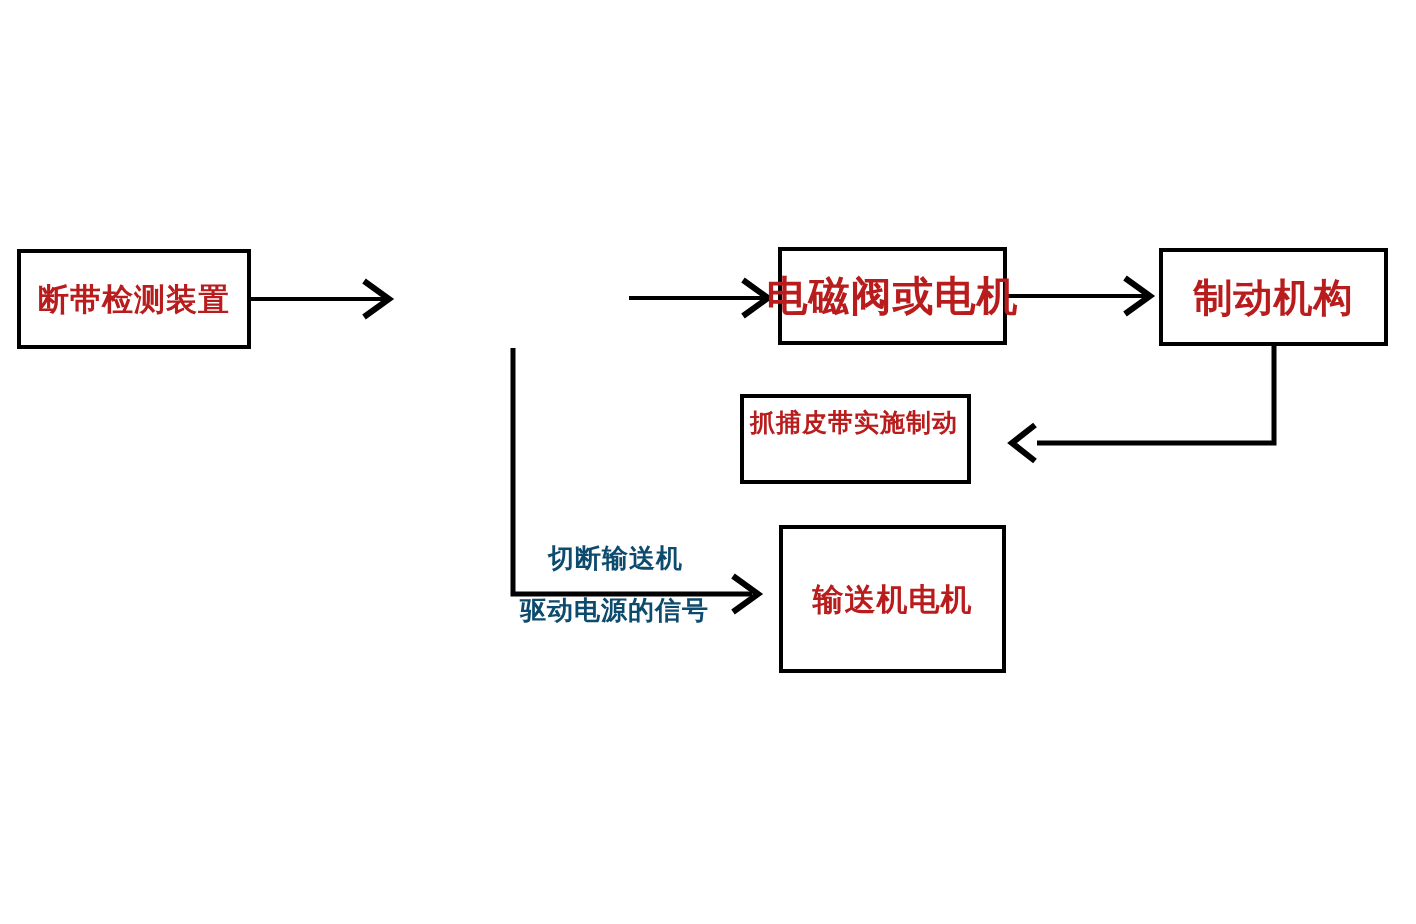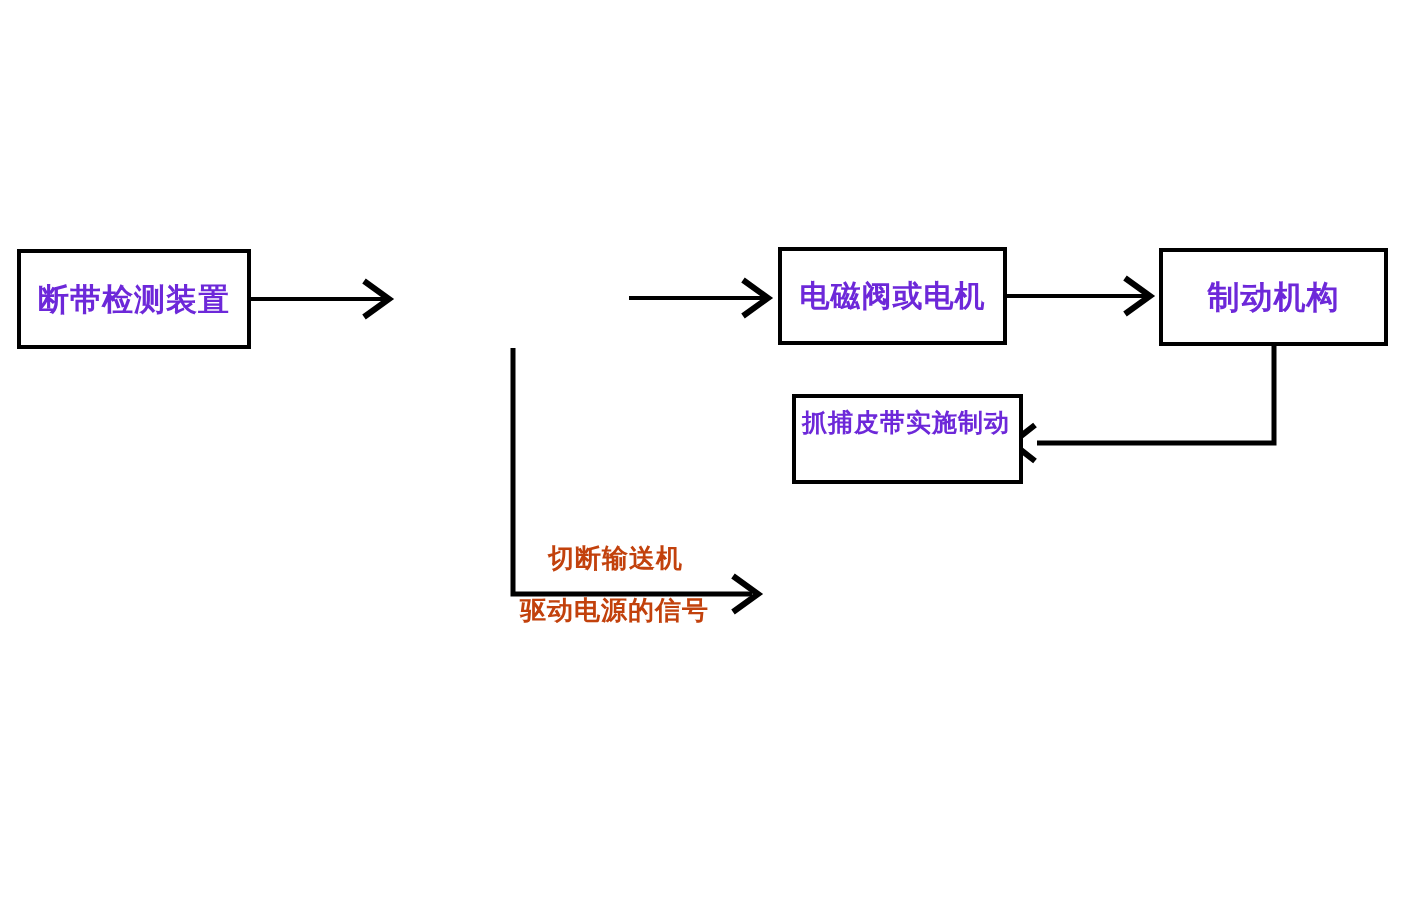--- a/index.html
+++ b/index.html
@@ -28,47 +28,47 @@
     box-sizing: border-box;
     border: 4px solid #000000;
     background: #ffffff;
     display: flex;
     align-items: center;
     justify-content: center;
   }
   .node-label {
     font-family: "DejaVu Serif", "Liberation Serif", serif;
     font-weight: 700;
-    color: #6d28d9;
+    color: #b91c1c;
     white-space: nowrap;
     letter-spacing: 1px;
     line-height: 1;
   }
   .edge-label {
     position: absolute;
     font-family: "DejaVu Serif", "Liberation Serif", serif;
     font-weight: 700;
-    color: #c2410c;
+    color: #0c4a6e;
     white-space: nowrap;
     letter-spacing: 1px;
     line-height: 1;
     font-size: 26px;
   }
   
   #node-detector   { left: 17px;   top: 249px; width: 234px; height: 100px; }
   #node-controller { left: 397px;  top: 250px; width: 232px; height: 98px;  }
   #node-valve      { left: 778px;  top: 247px; width: 229px; height: 98px;  }
   #node-brake      { left: 1159px; top: 248px; width: 229px; height: 98px;  }
-  #node-grip       { left: 792px;  top: 394px; width: 231px; height: 90px;  }
+  #node-grip       { left: 740px;  top: 394px; width: 231px; height: 90px;  }
   #node-conveyor   { left: 779px;  top: 525px; width: 227px; height: 148px; }
 
   #node-detector   .node-label { font-size: 31px; }
   #node-controller .node-label { font-size: 31px; }
-  #node-valve      .node-label { font-size: 30px; text-align: right; }
-  #node-brake      .node-label { font-size: 32px; }
+  #node-valve      .node-label { font-size: 41px; text-align: right; }
+  #node-brake      .node-label { font-size: 39px; }
   #node-conveyor   .node-label { font-size: 31px; }
 
   
   #node-grip { align-items: flex-start; justify-content: flex-start; }
   #node-grip .node-label {
     font-size: 25px;
     margin-top: 12px;
     margin-left: 6px;
   }
 
@@ -118,18 +118,21 @@
   </div>
 
   <div class="node-box" id="node-brake">
     <span class="node-label">制动机构</span>
   </div>
 
   <div class="node-box" id="node-grip">
     <span class="node-label">抓捕皮带实施制动</span>
   </div>
 
+  <div class="node-box" id="node-conveyor">
+    <span class="node-label">输送机电机</span>
+  </div>
 
   <div class="edge-label" id="label-cut-line1">切断输送机</div>
 
   <div class="edge-label" id="label-cut-line2">驱动电源的信号</div>
 
 </div>
 
 </body></html>

